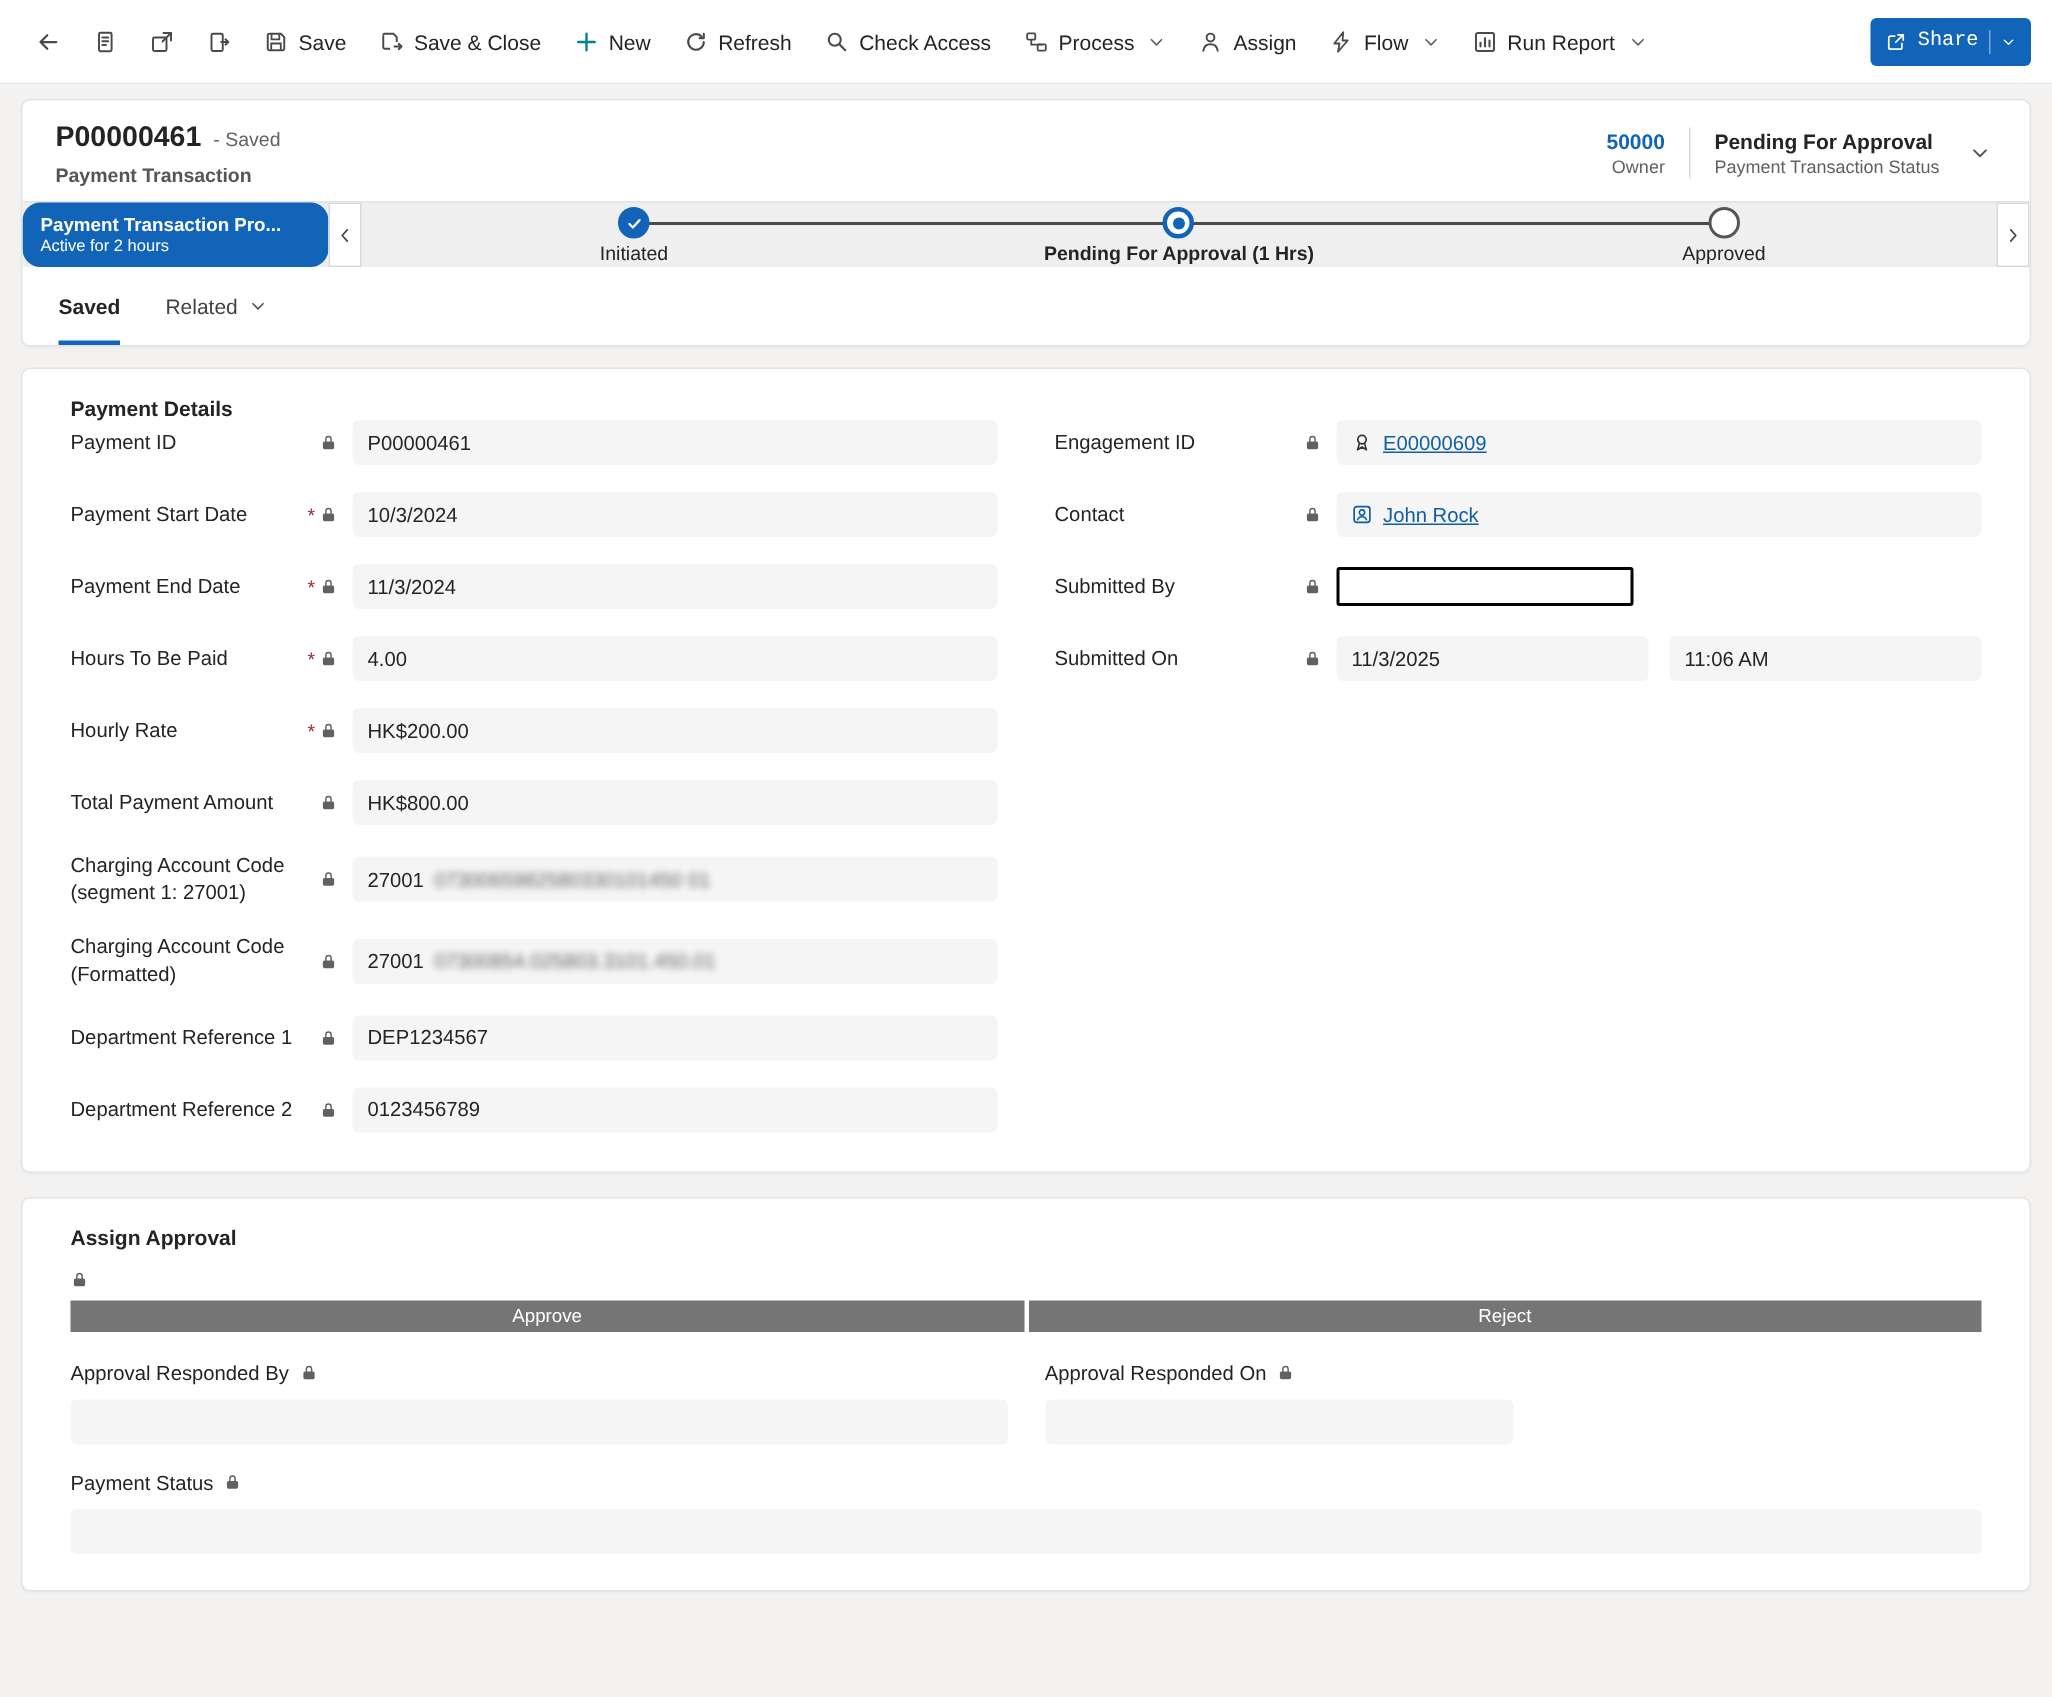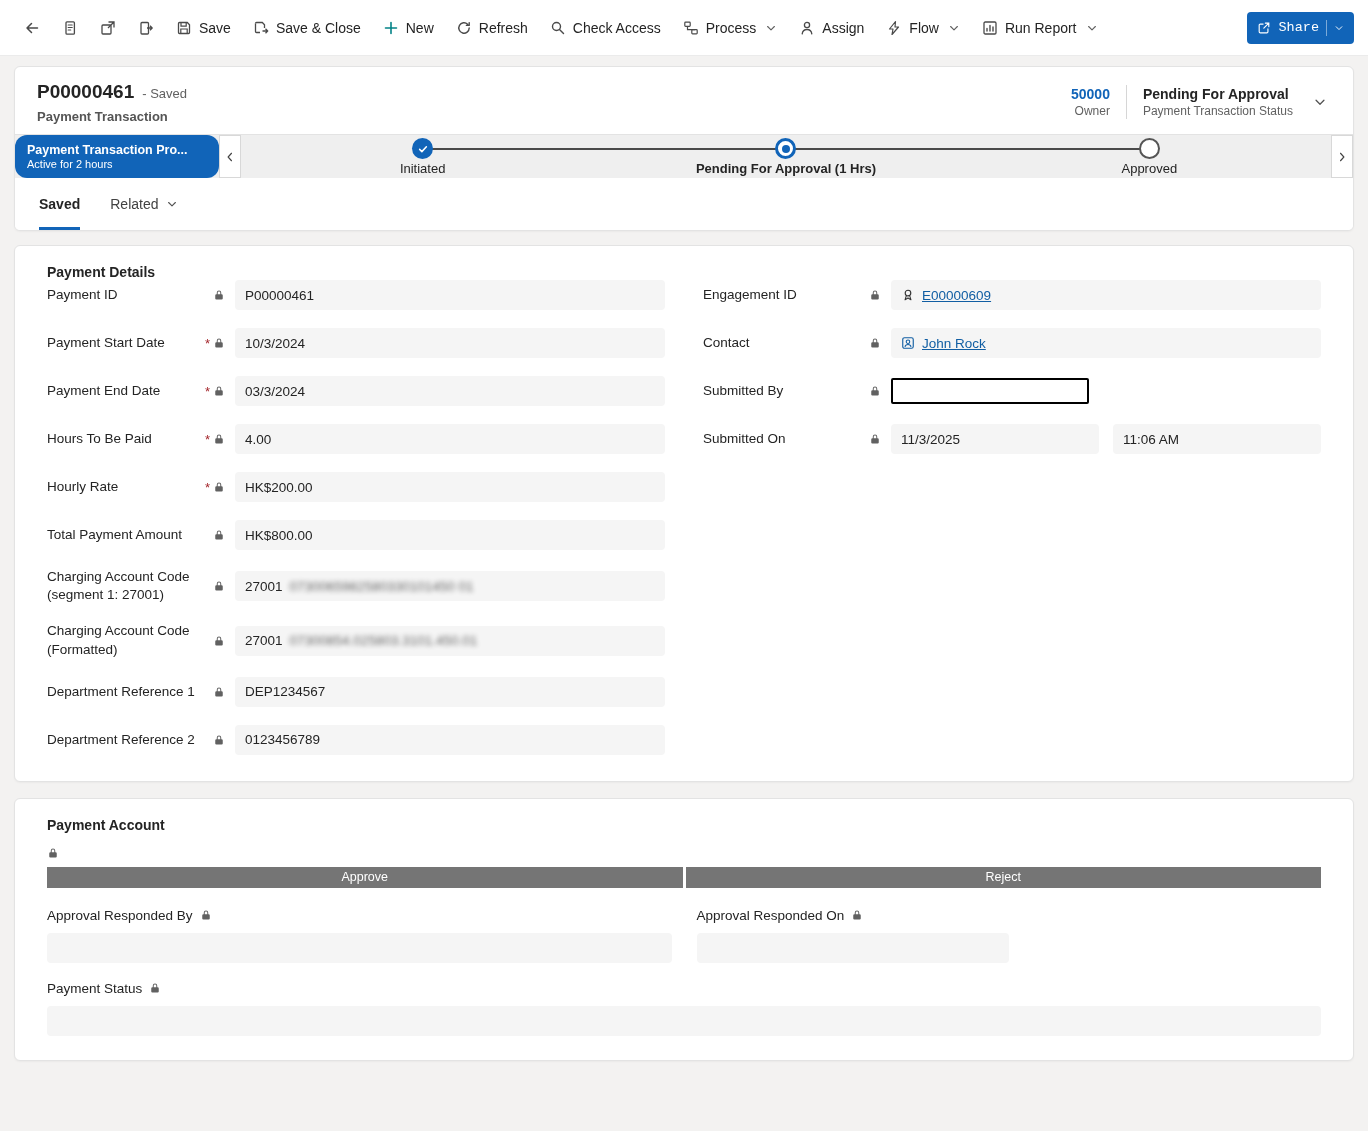--- a/index.html
+++ b/index.html
@@ -477,21 +477,21 @@
         <div class="field-label-wrap">
           <span class="field-label">Payment End Date</span>
           <span class="req">*</span>
           <span class="lock">
               <svg class="i12">
                 <use href="#icon-lock"></use>
               </svg>
             </span>
         </div>
         <div class="field-input">
-            <span>03/3/2024</span>
+            <span>11/3/2024</span>
           </div>
       </div>
 
       <div class="field-row">
         <div class="field-label-wrap">
           <span class="field-label">Hours To Be Paid</span>
           <span class="req">*</span>
           <span class="lock">
               <svg class="i12">
                 <use href="#icon-lock"></use>
@@ -663,21 +663,21 @@
               <span>11:06 AM</span>
             </div>
         </div>
       </div>
 
     </div>
   </div>
 </div>
 
 <div class="card approval-card">
-  <div class="section-title" style="margin-bottom:0">Payment Account</div>
+  <div class="section-title" style="margin-bottom:0">Assign Approval</div>
   <div class="approval-lock">
       <svg class="i12">
         <use href="#icon-lock"></use>
       </svg>
     </div>
   <div class="choice-row">
     <button class="choice-btn">Approve</button>
     <button class="choice-btn">Reject</button>
   </div>
   <div class="resp-row">

